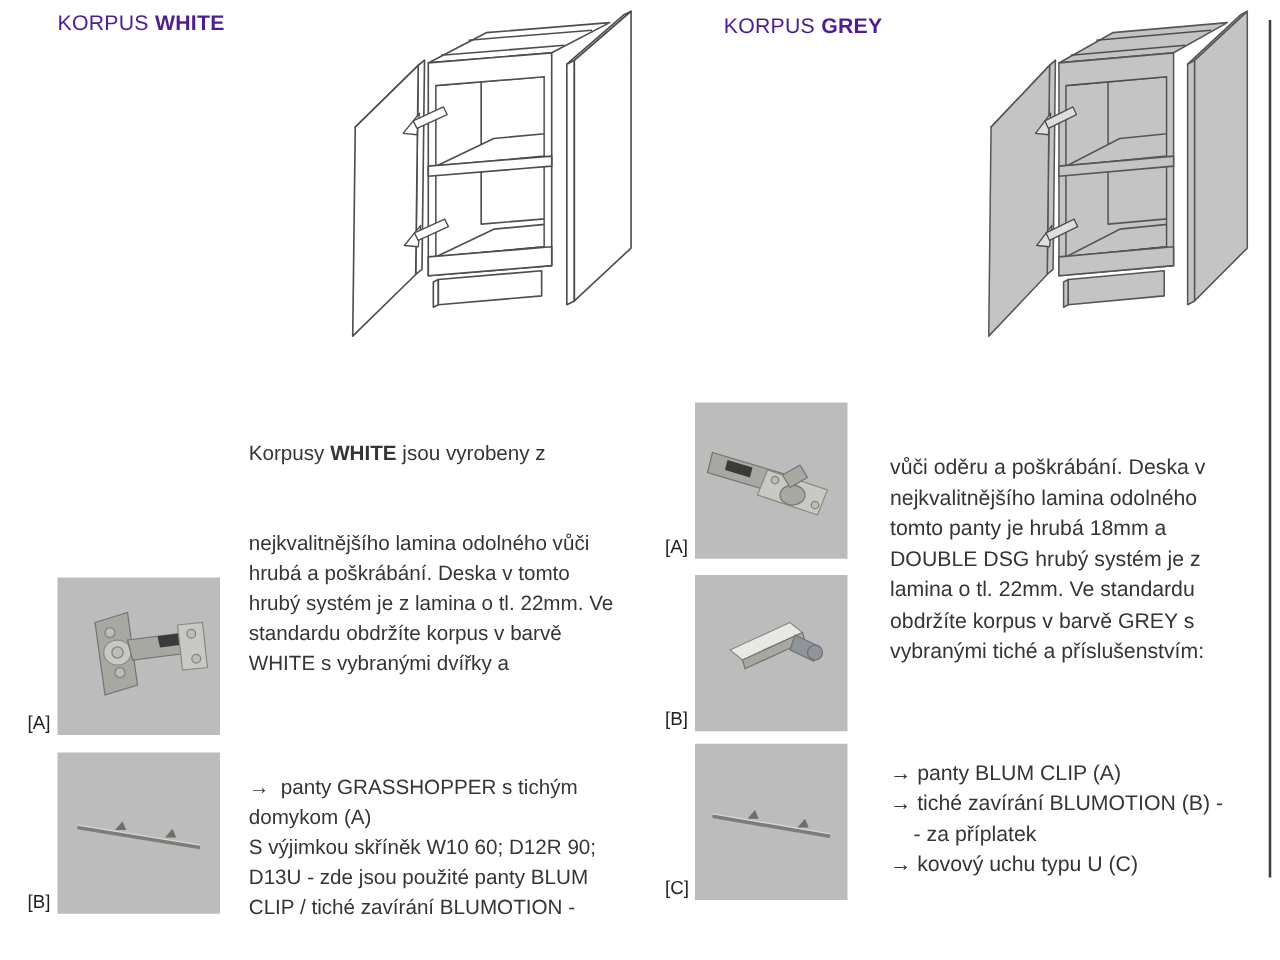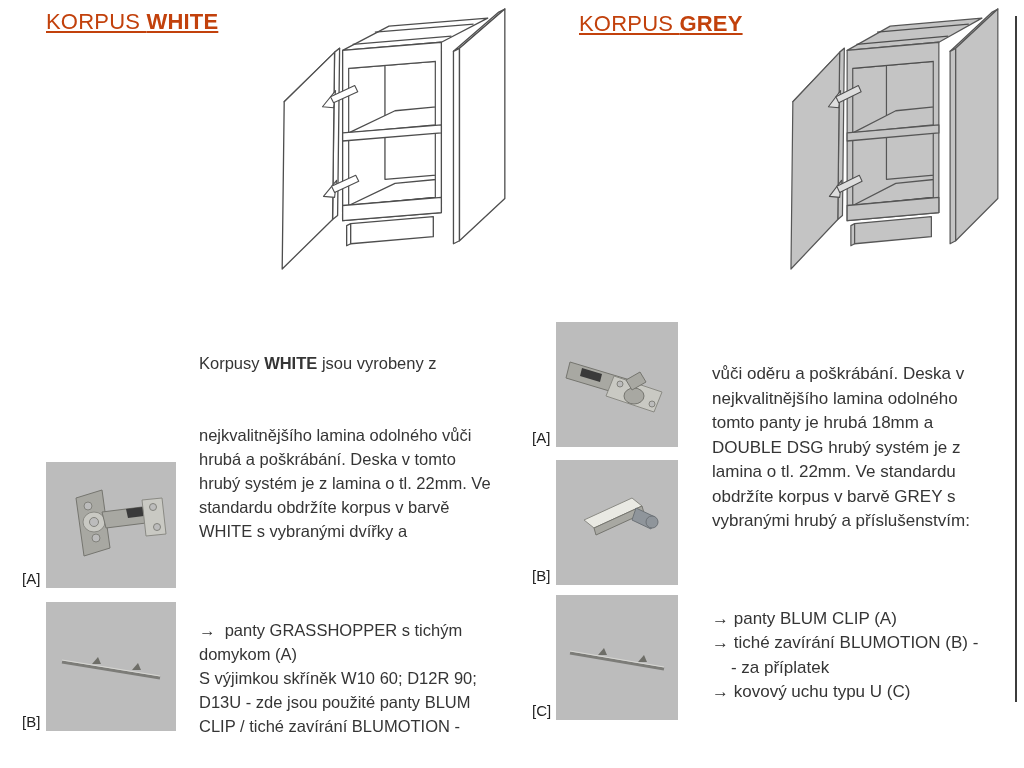--- a/index.html
+++ b/index.html
@@ -1,19 +1,19 @@
 <!DOCTYPE html>
 <html><head>
 <meta charset="utf-8">
 <style>
   * { margin:0; padding:0; box-sizing:border-box; }
   html,body { width:1024px; height:768px; background:#ffffff; overflow:hidden;
               font-family:"Liberation Sans", sans-serif; color:#2e2e2e; }
   .abs { position:absolute; }
-  .title { font-size:22px; letter-spacing:0.2px; color:#c2410c; white-space:pre;text-decoration:underline; }
+  .title { font-size:17px; letter-spacing:0.2px; color:#4c1d95; white-space:pre; }
   .title b { font-weight:700; }
   .text-block { white-space:pre; color:#353535; }
   .text-left  { font-size:16.5px; line-height:24px; }
   .text-right { font-size:17px;  line-height:24.5px; }
   .text-block b { font-weight:700; }
   .bullets { margin-top:27px; }
   .photo { background:#bcbcbc; }
   .photo svg { display:block; width:100%; height:100%; }
   .plabel { font-size:15px; color:#222; }
   .divider { background:#3c3c3c; }
@@ -161,21 +161,21 @@
       <polygon class="hinge" points="64,90 88,79 91,85 67,96"></polygon>
     </g>
     <g transform="translate(1,89)">
       <polygon class="hinge" points="56,100 69,84 67,101"></polygon>
       <polygon class="hinge" points="64,90 88,79 91,85 67,96"></polygon>
     </g>
   </svg>
 </div>
 
 <div class="abs text-block text-right" style="left:712px; top:313px; width:300px;">
-  <div><div>vůči oděru a poškrábání. Deska v</div><div>nejkvalitnějšího lamina odolného</div><div>tomto panty je hrubá 18mm a</div><div>DOUBLE DSG hrubý systém je z</div><div>lamina o tl. 22mm. Ve standardu</div><div>obdržíte korpus v barvě GREY s</div><div>vybranými hrubý a příslušenstvím:</div></div>
+  <div><div>vůči oděru a poškrábání. Deska v</div><div>nejkvalitnějšího lamina odolného</div><div>tomto panty je hrubá 18mm a</div><div>DOUBLE DSG hrubý systém je z</div><div>lamina o tl. 22mm. Ve standardu</div><div>obdržíte korpus v barvě GREY s</div><div>vybranými tiché a příslušenstvím:</div></div>
   <div class="bullets" style="margin-top:24px;"><div>→ panty BLUM CLIP (A)</div><div>→ tiché zavírání BLUMOTION (B) -</div><div>    - za příplatek</div><div>→ kovový uchu typu U (C)</div></div>
 </div>
 
 <div class="abs photo" style="left:556px; top:322px; width:122px; height:125px;">
   <svg viewBox="0 0 122 125">
     <polygon class="metal" points="14,40 74,58 70,74 10,56"></polygon>
     <polygon class="dark" points="26,46 46,52 44,60 24,54"></polygon>
     <polygon class="metal2" points="58,54 106,70 98,90 50,74"></polygon>
     <ellipse class="metal" cx="78" cy="74" rx="10" ry="8"></ellipse>
     <circle class="hole" cx="64" cy="62" r="3"></circle>

